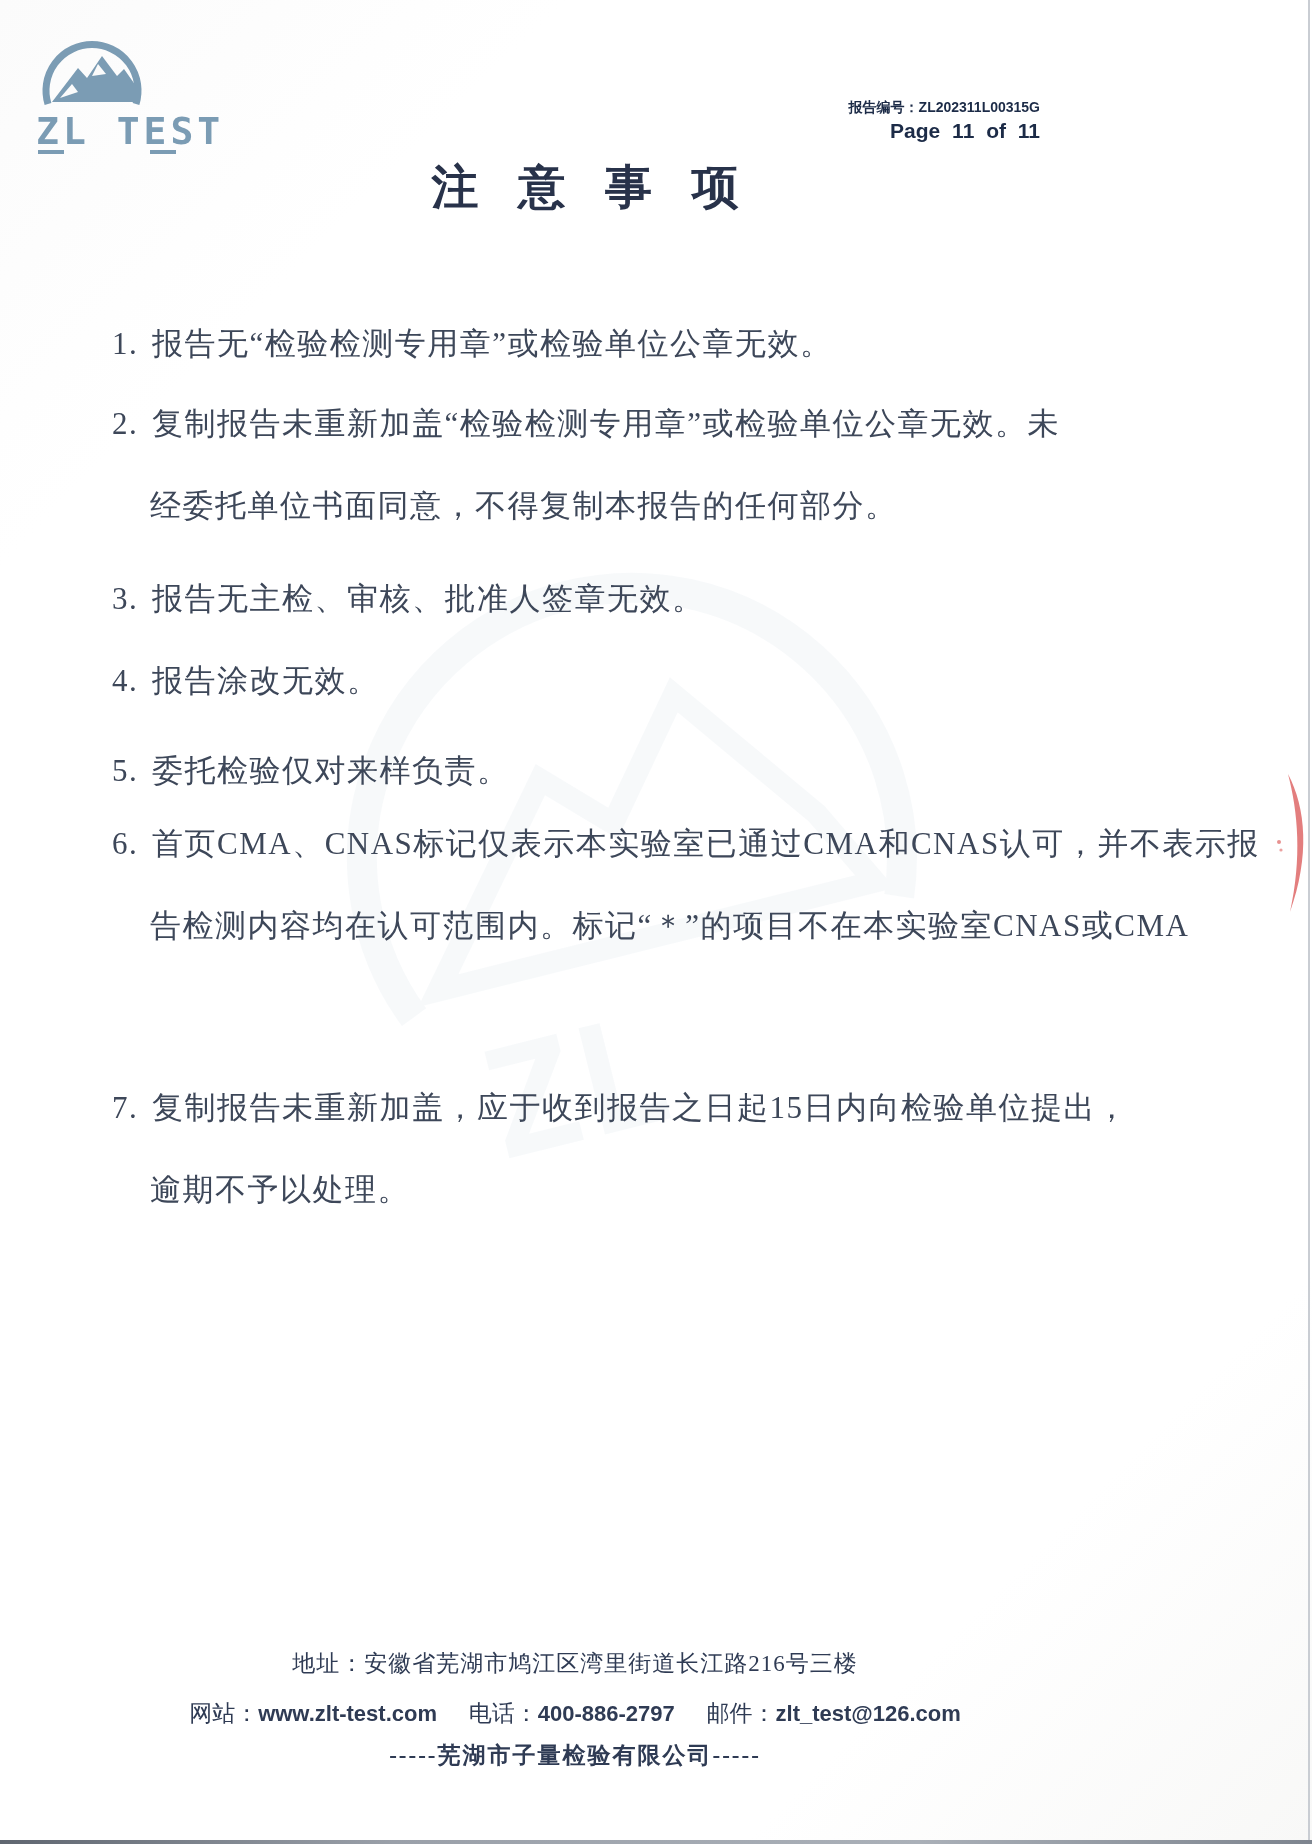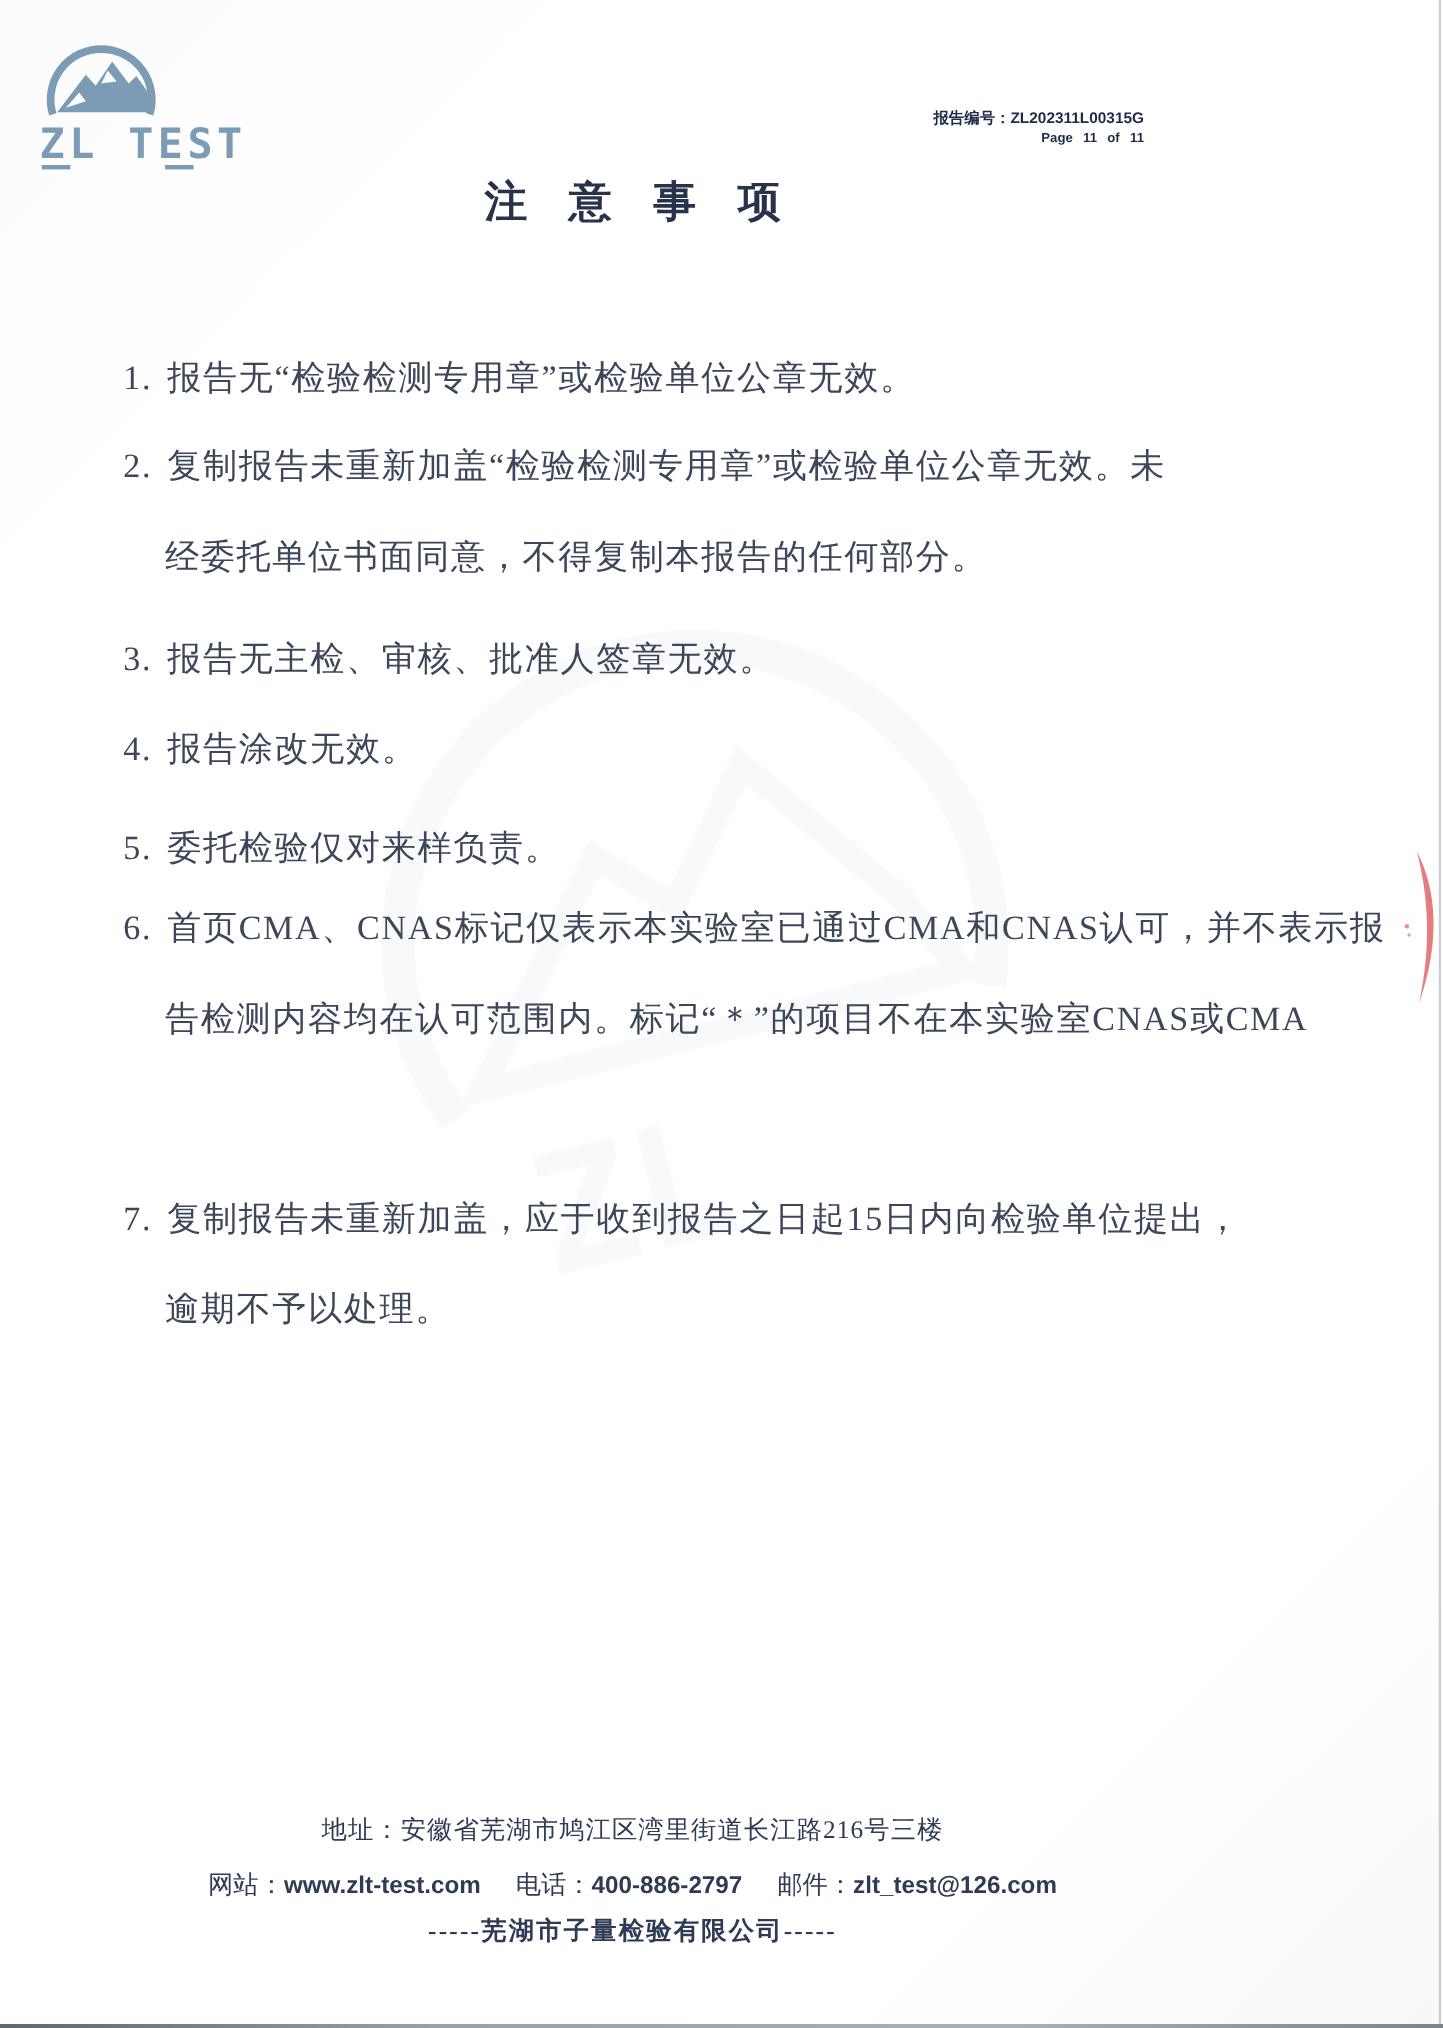--- a/index.html
+++ b/index.html
@@ -13,25 +13,25 @@
     color:#3d4759;
   }
   
   .logo{position:absolute;top:6px;left:16px;width:210px;height:150px;}
   .report-block{
     position:absolute;top:98px;right:272px;text-align:right;
     font-family:"Liberation Sans","DejaVu Sans",sans-serif;
     color:#1c2b47;font-weight:bold;line-height:1.35;
   }
   .report-line{font-size:14px;}
-  .page-line{font-size:12px;word-spacing:6px;}
+  .page-line{font-size:21px;word-spacing:6px;}
   
   .doc-title{
     position:absolute;top:156px;left:0;width:1164px;text-align:center;
-    font-size:39px;font-weight:600;color:#28324a;letter-spacing:14px;
+    font-size:47px;font-weight:600;color:#28324a;letter-spacing:14px;padding-left:10px;
   }
   
   .note{position:absolute;left:112px;width:1140px;font-size:31px;letter-spacing:1.5px;line-height:1.15;white-space:nowrap;}
   .note .num{display:inline-block;min-width:40px;}
   .note.cont{left:150px;}
   
   .watermark{position:absolute;top:540px;left:260px;width:740px;height:620px;opacity:0.05;transform:rotate(-14deg);pointer-events:none;}
   
   .seal-edge{position:absolute;top:760px;right:0;width:60px;height:180px;pointer-events:none;}
   

